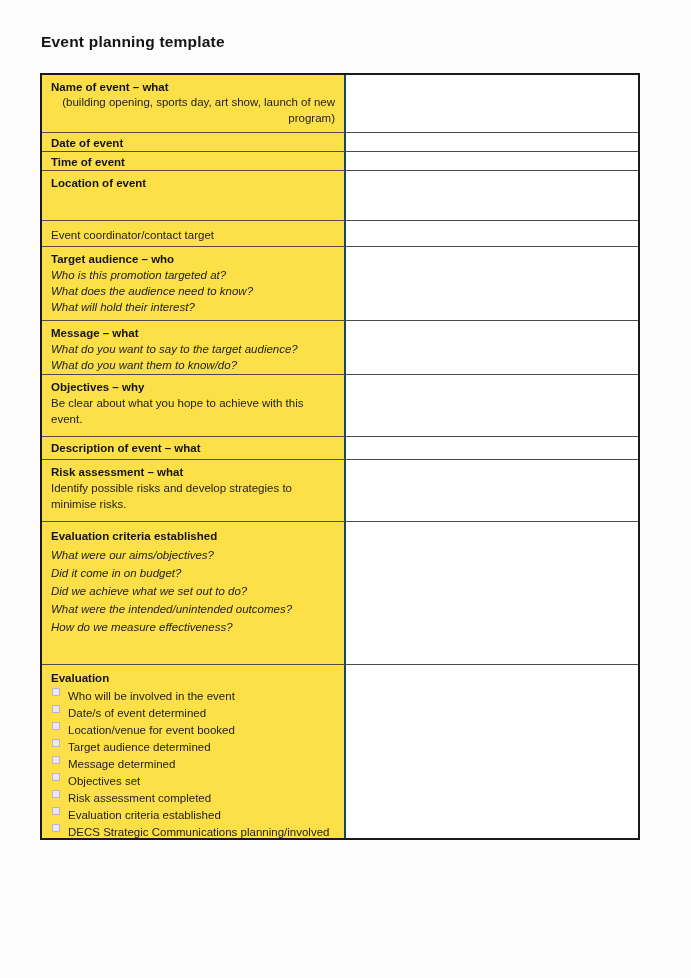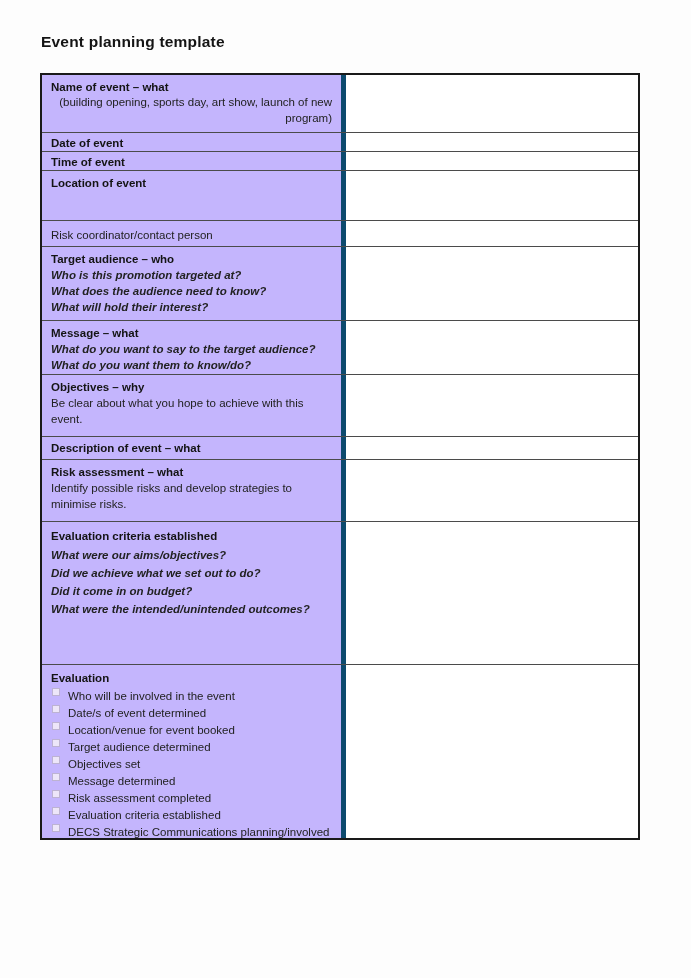--- a/index.html
+++ b/index.html
@@ -30,42 +30,42 @@
     background: #ffffff;
   }
   .row {
     display: flex;
     border-bottom: 1px solid #4b4b4b;
   }
   .row:last-child { border-bottom: none; }
   .label-cell {
     width: 304px;
     flex: 0 0 304px;
-    background: #c4b5fd;
-    border-right: 5px solid #0c4a6e;
+    background: #fde047;
+    border-right: 2px solid #0c4a6e;
     padding: 5px 9px 3px 9px;
     overflow: hidden;
   }
   .input-cell {
     flex: 1 1 auto;
     background: #ffffff;
   }
   .row-title {
     font-size: 11.5px;
     font-weight: bold;
     line-height: 15px;
     color: #141414;
   }
   .row-title.normal-weight { font-weight: normal; color: #222; }
   .hint {
     font-size: 11.5px;
     line-height: 16px;
     color: #222;
   }
-  .hint.italic { font-style: italic; font-weight: bold; }
+  .hint.italic { font-style: italic; }
   .eval .hint { line-height: 18px; }
   .name-row .hint { line-height: 15.5px; text-align: right; }
 
   .check-item {
     display: flex;
     align-items: flex-start;
     font-size: 11.5px;
     line-height: 17px;
     height: 17px;
     color: #222;
@@ -113,21 +113,21 @@
 
     <div class="row" style="height:50px">
       <div class="label-cell">
         <div class="row-title">Location of event</div>
       </div>
       <div class="input-cell"></div>
     </div>
 
     <div class="row" style="height:26px">
       <div class="label-cell" style="padding-top:7px">
-        <div class="row-title normal-weight">Risk coordinator/contact person</div>
+        <div class="row-title normal-weight">Event coordinator/contact target</div>
       </div>
       <div class="input-cell"></div>
     </div>
 
     <div class="row" style="height:74px">
       <div class="label-cell">
         <div class="row-title">Target audience – who</div>
         <div class="hint italic">Who is this promotion targeted at?</div>
         <div class="hint italic">What does the audience need to know?</div>
         <div class="hint italic">What will hold their interest?</div>
@@ -164,23 +164,24 @@
         <div class="row-title">Risk assessment – what</div>
         <div class="hint" style="max-width:260px">Identify possible risks and develop strategies to minimise risks.</div>
       </div>
       <div class="input-cell"></div>
     </div>
 
     <div class="row eval" style="height:143px">
       <div class="label-cell" style="padding-top:7px">
         <div class="row-title" style="margin-bottom:2px">Evaluation criteria established</div>
         <div class="hint italic">What were our aims/objectives?</div>
+        <div class="hint italic">Did it come in on budget?</div>
         <div class="hint italic">Did we achieve what we set out to do?</div>
-        <div class="hint italic">Did it come in on budget?</div>
         <div class="hint italic">What were the intended/unintended outcomes?</div>
+        <div class="hint italic">How do we measure effectiveness?</div>
       </div>
       <div class="input-cell"></div>
     </div>
 
     <div class="row" style="height:173px">
       <div class="label-cell" style="padding-top:6px">
         <div class="row-title" style="margin-bottom:2px">Evaluation</div>
         <div class="check-item">
             <span class="checkbox"></span>
             <span>Who will be involved in the event</span>
@@ -192,25 +193,25 @@
         <div class="check-item">
             <span class="checkbox"></span>
             <span>Location/venue for event booked</span>
           </div>
         <div class="check-item">
             <span class="checkbox"></span>
             <span>Target audience determined</span>
           </div>
         <div class="check-item">
             <span class="checkbox"></span>
+            <span>Message determined</span>
+          </div>
+        <div class="check-item">
+            <span class="checkbox"></span>
             <span>Objectives set</span>
-          </div>
-        <div class="check-item">
-            <span class="checkbox"></span>
-            <span>Message determined</span>
           </div>
         <div class="check-item">
             <span class="checkbox"></span>
             <span>Risk assessment completed</span>
           </div>
         <div class="check-item">
             <span class="checkbox"></span>
             <span>Evaluation criteria established</span>
           </div>
         <div class="check-item">

